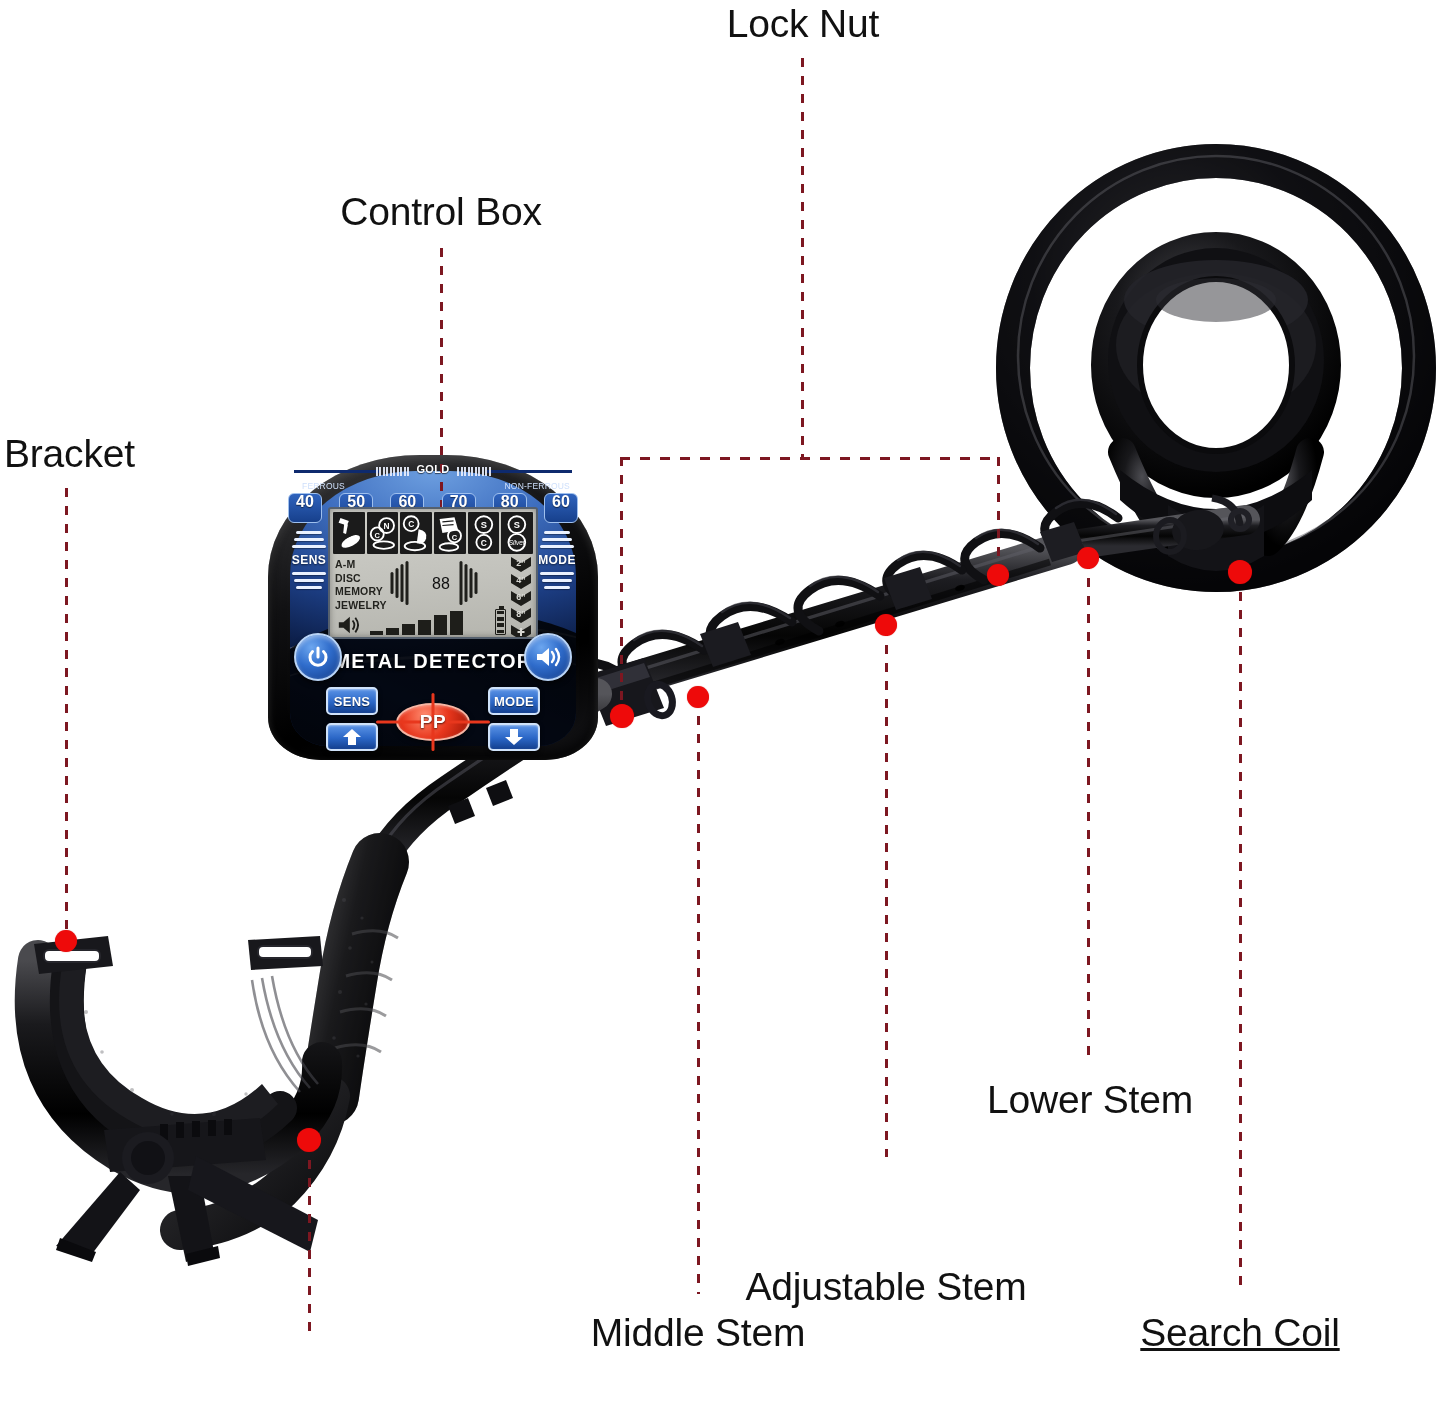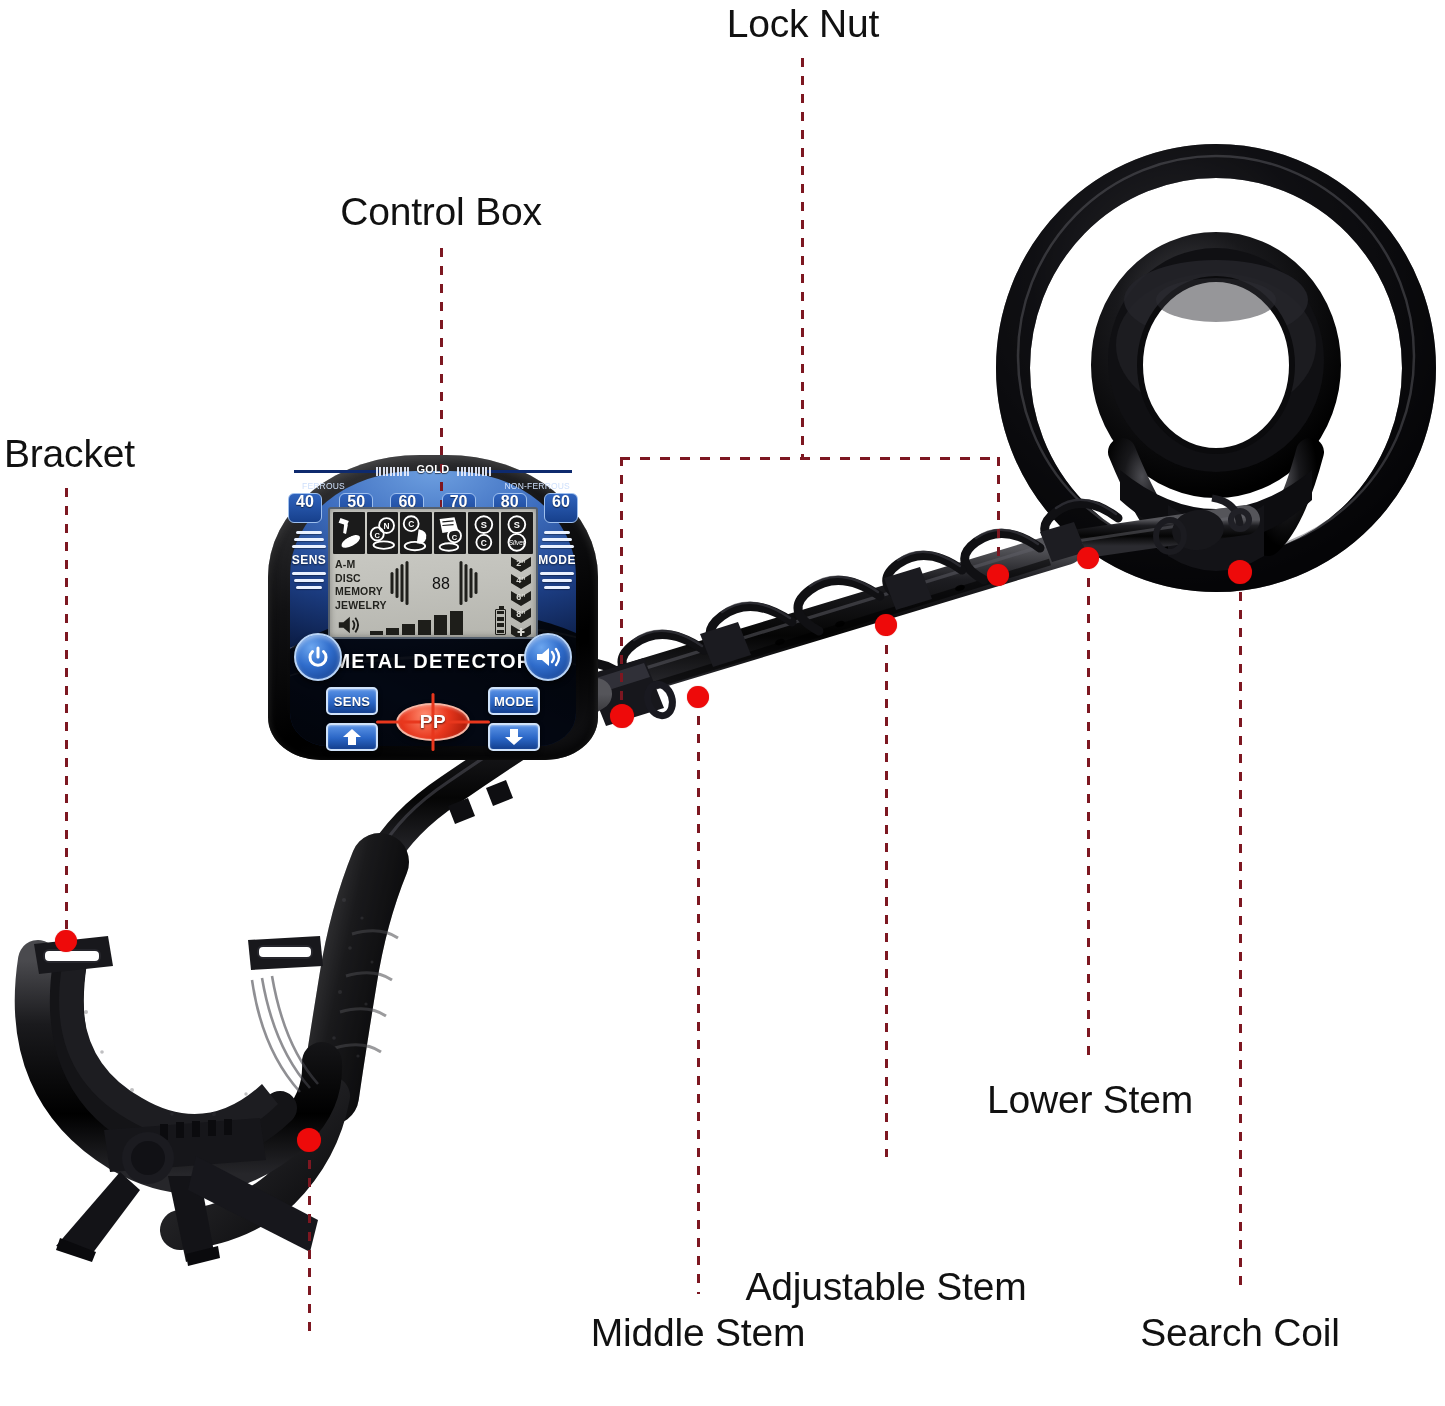--- a/index.html
+++ b/index.html
@@ -674,16 +674,16 @@
   <div class="callout" style="left:4px; top:432px;">Bracket</div>
 
   <div class="callout center" style="left:1090px; top:1078px;">Lower Stem</div>
 
   <div class="callout center two" style="left:886px; top:1168px;">
     <div>Adjustable Stem</div>
   </div>
 
   <div class="callout center" style="left:698px; top:1311px;">Middle Stem</div>
 
-  <div class="callout center" style="left:1240px; top:1311px;">Search Coil</div>
+  <div class="callout center" style="left:1240px; top:1311px;text-decoration:underline;">Search Coil</div>
 
 
 </div>
 
 </body></html>

